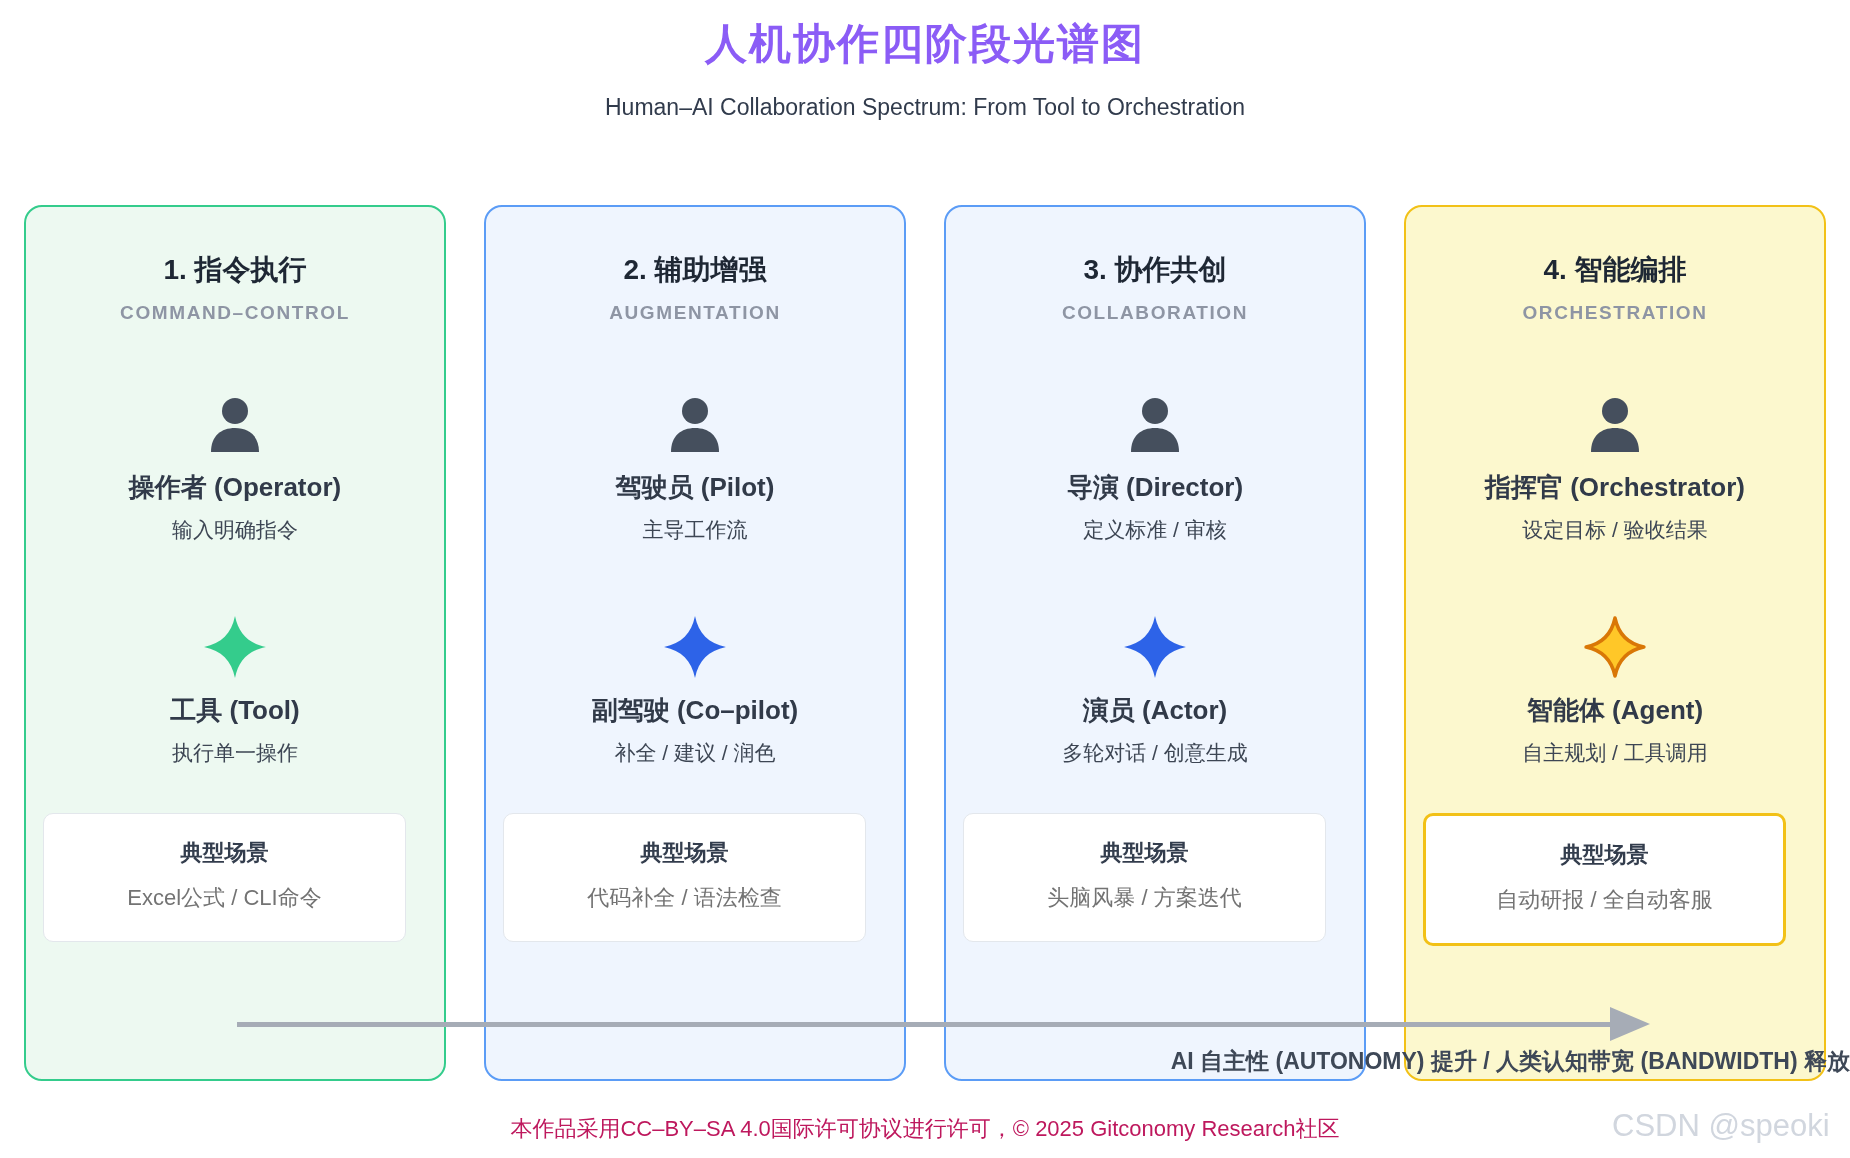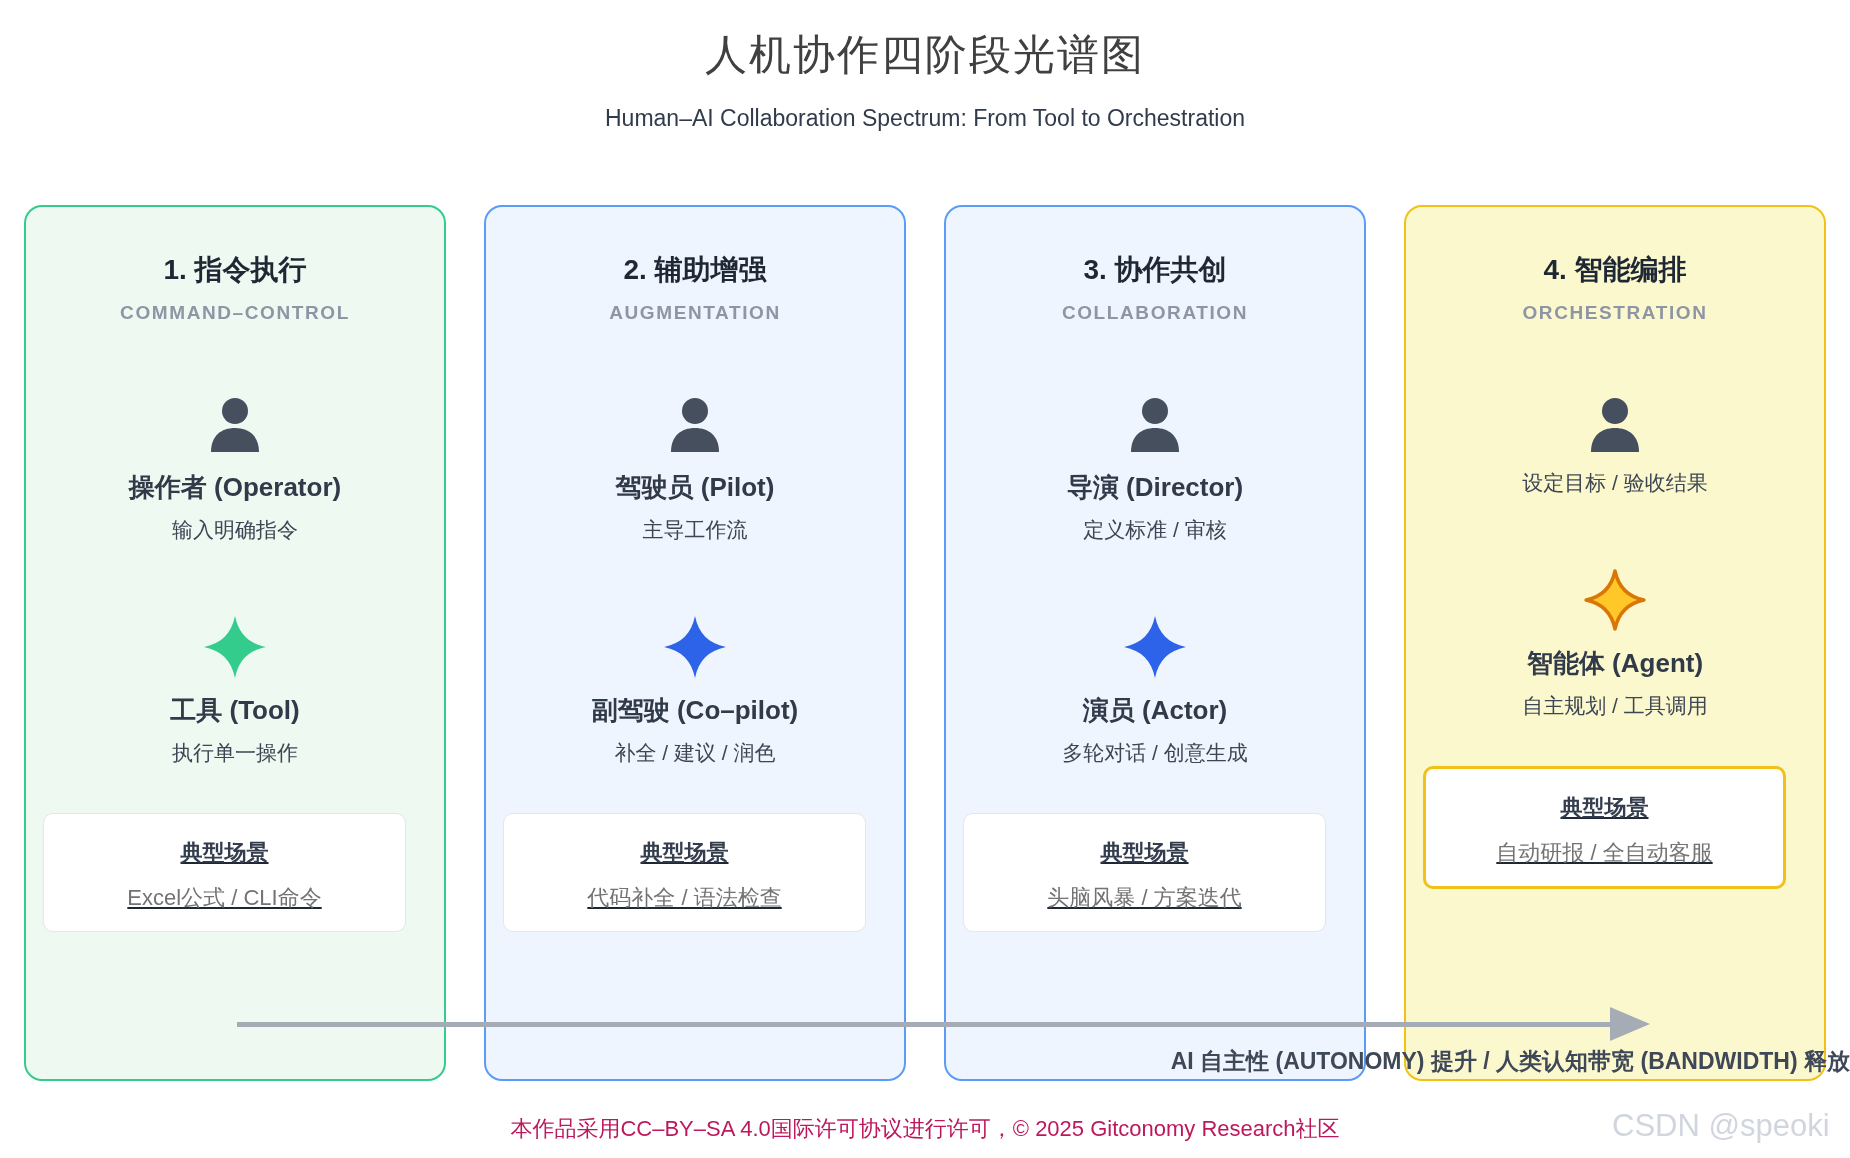--- a/index.html
+++ b/index.html
@@ -4,22 +4,22 @@
 <style>
   * { margin:0; padding:0; box-sizing:border-box; }
   body { background:#ffffff; }
   .canvas {
     position:relative; width:1850px; height:1158px;
     background:#ffffff; overflow:hidden;
     font-family:"Liberation Sans", sans-serif;
     color:#1e2734;
   }
   .page-title {
-    padding-top:27px; text-align:center;
-    font-size:42px; font-weight:400; color:#404040; letter-spacing:2px;
+    padding-top:16px; text-align:center;
+    font-size:42px; font-weight:700; color:#8b5cf6; letter-spacing:2px;
   }
   .page-subtitle {
     margin-top:22px; text-align:center;
     font-size:23px; color:#313b4c;
   }
   .cards {
     position:absolute; left:24px; right:24px; top:205px; height:876px;
     display:flex; gap:38px;
   }
   .card {
@@ -34,22 +34,21 @@
   .human-name { margin-top:12px; font-size:26px; font-weight:700; color:#313a49; }
   .human-desc { margin-top:11px; font-size:21px; color:#3d4654; }
   .star-icon { margin-top:70px; width:66px; height:66px; }
   .star-icon svg { width:100%; height:100%; }
   .star-icon path { fill:var(--star); stroke:var(--star-stroke); stroke-width:3.5; stroke-linejoin:round; }
   .ai-name { margin-top:13px; font-size:26px; font-weight:700; color:#313a49; }
   .ai-desc { margin-top:11px; font-size:21px; color:#3d4654; }
   .scenario-box {
     margin-top:46px; align-self:stretch; margin-left:17px; margin-right:38px;
     background:#ffffff; border:1.5px solid #e3e7ec; border-radius:10px;
-    padding:24px 10px 18px 10px;
-    text-decoration:underline;
+    padding:24px 10px 28px 10px;
   }
   .card.highlight-scenario .scenario-box { border:3px solid var(--border); }
   .scenario-label { font-size:22px; font-weight:600; color:#333d4d; }
   .scenario-items { margin-top:15px; font-size:22px; color:#737373; }
   .axis-arrow-line {
     position:absolute; left:237px; top:1022px; width:1376px; height:5px;
     background:var(--arrow,#a6acb6);
   }
   .axis-arrow-head {
     position:absolute; left:1610px; top:1007px; width:0; height:0;
@@ -153,20 +152,21 @@
 
     <div class="card highlight-scenario" style="--border: #f2c117; --bg: #fcf8ce; --star: #ffc728; --star-stroke: #d97706;">
       <div class="card-title">4. 智能编排</div>
       <div class="card-eng">ORCHESTRATION</div>
       <div class="person-icon">
         <svg viewBox="0 0 64 64">
             <circle cx="32" cy="17" r="13"></circle>
             <path d="M8 58 C8 42 18 34 32 34 C46 34 56 42 56 58 Z"></path>
           </svg>
       </div>
+      <div class="human-name">指挥官 (Orchestrator)</div>
       <div class="human-desc">设定目标 / 验收结果</div>
       <div class="star-icon">
         <svg viewBox="0 0 64 64">
             <path d="M32 4 C35.4 20 44.5 28.8 60 32 C44.5 35.2 35.4 44 32 60 C28.6 44 19.5 35.2 4 32 C19.5 28.8 28.6 20 32 4 Z"></path>
           </svg>
       </div>
       <div class="ai-name">智能体 (Agent)</div>
       <div class="ai-desc">自主规划 / 工具调用</div>
       <div class="scenario-box">
         <div class="scenario-label">典型场景</div>

